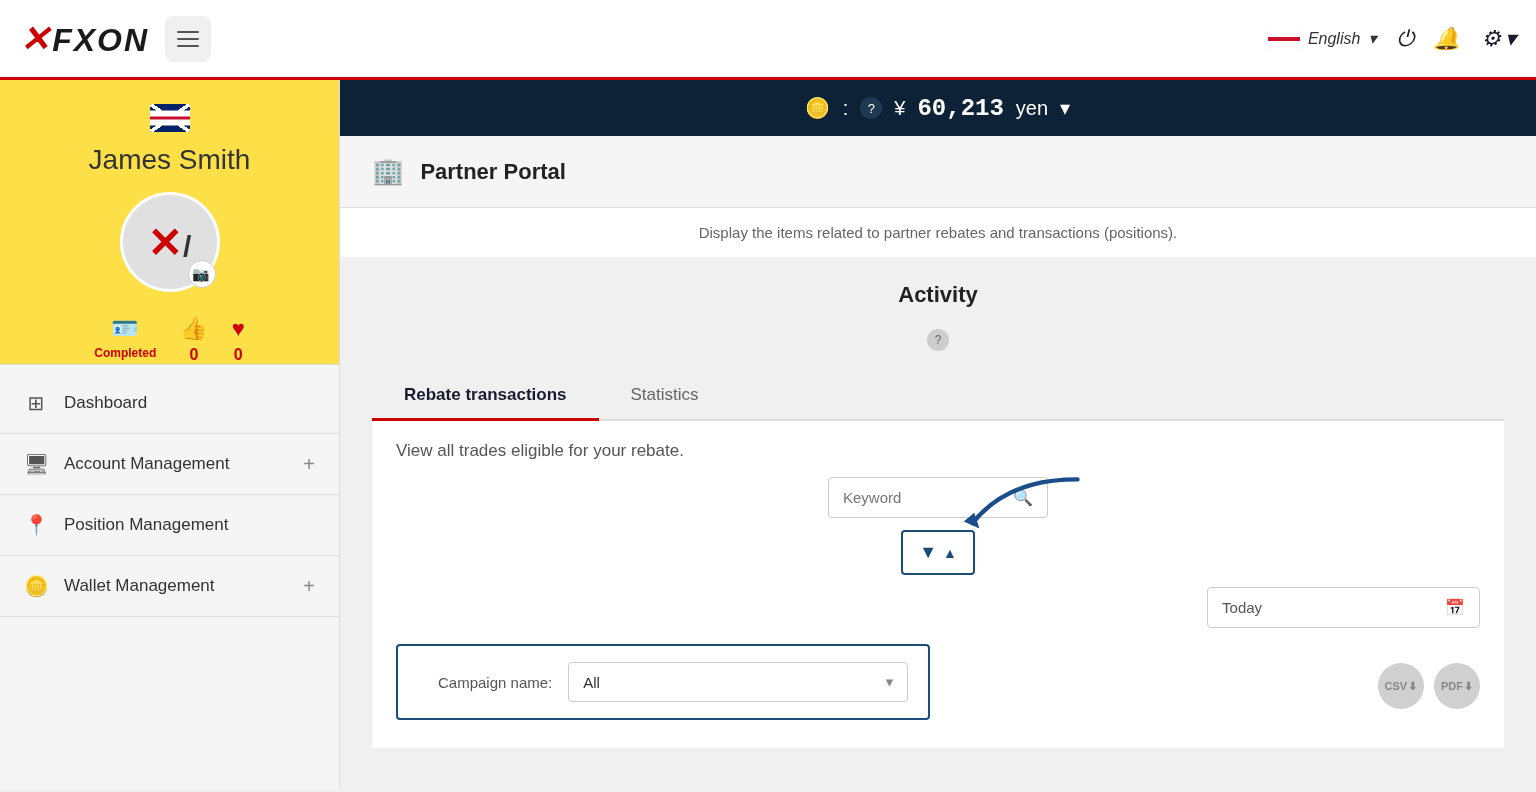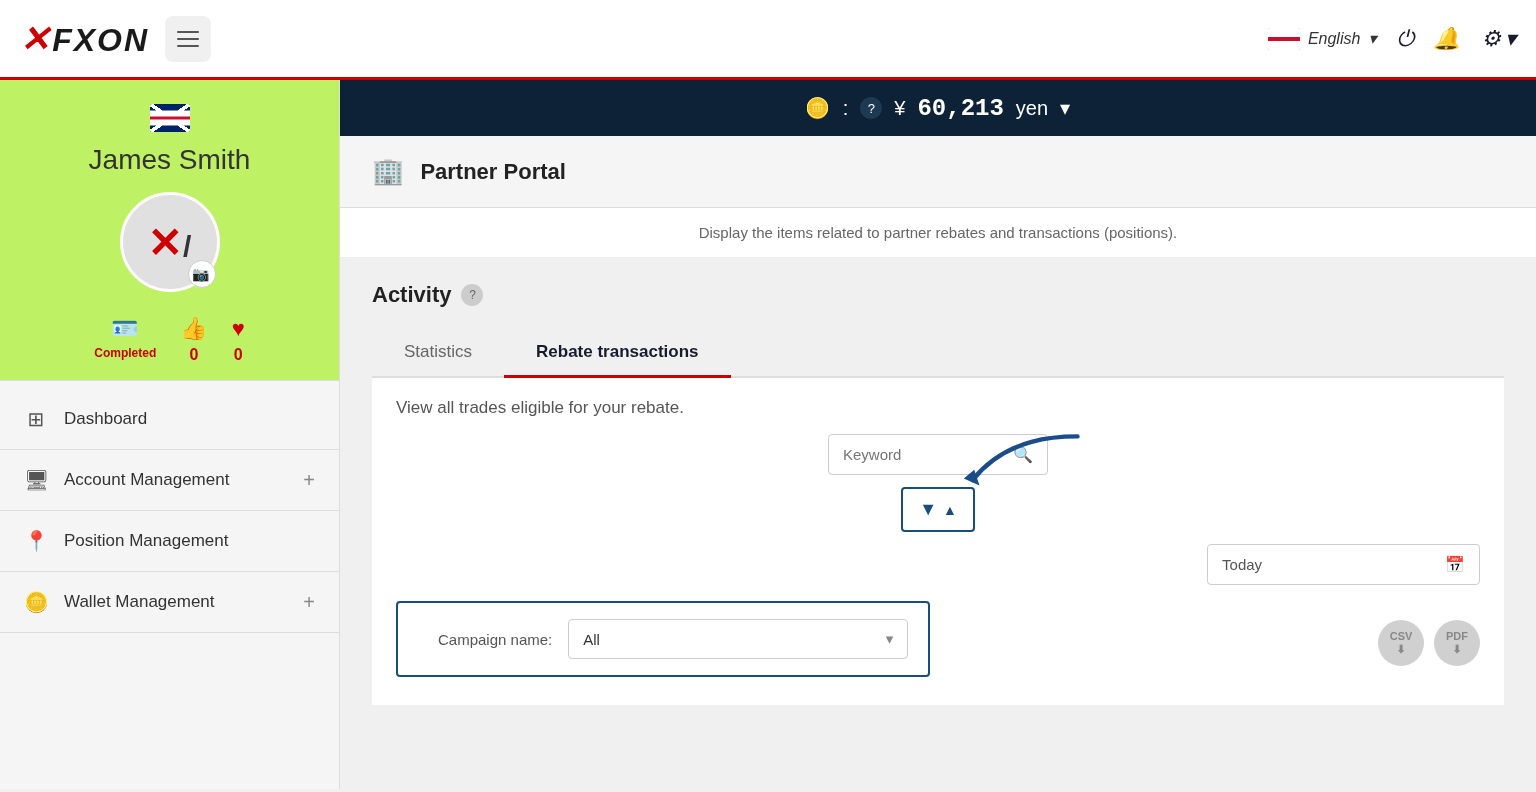--- a/index.html
+++ b/index.html
@@ -118,22 +118,22 @@
 
     
     .sidebar {
       width: 340px;
       background: #f5f5f5;
       border-right: 1px solid #ddd;
       flex-shrink: 0;
       overflow-y: auto;
     }
     .profile-section {
-      background: #bef264;
-      padding: 24px 16px 16px;
+      background: #fde047;
+      padding: 24px 16px 0;
       text-align: center;
       border-bottom: 1px solid #ddd;
     }
     .profile-flag {
       width: 40px;
       height: 28px;
       display: inline-block;
       margin-bottom: 8px;
       position: relative;
       background: #012169;
@@ -306,22 +306,23 @@
       text-align: center;
     }
 
     
     .activity-section {
       padding: 24px 32px 0;
     }
     .activity-header {
       display: flex;
       align-items: center;
-      gap: 10px;
+      gap: 21px;
       margin-bottom: 20px;
+      flex-direction: column;
     }
     .activity-title {
       font-size: 22px;
       font-weight: 600;
       color: #222;
     }
     .help-icon {
       width: 22px;
       height: 22px;
       border-radius: 50%;
@@ -491,21 +492,20 @@
       height: 46px;
       border-radius: 50%;
       background: #d0d0d0;
       display: flex;
       align-items: center;
       justify-content: center;
       font-size: 11px;
       font-weight: 700;
       color: #888;
       cursor: pointer;
-      flex-direction: column;
       gap: 1px;
     }
 
     
     ::-webkit-scrollbar { width: 6px; }
     ::-webkit-scrollbar-track { background: #f0f0f0; }
     ::-webkit-scrollbar-thumb { background: #ccc; border-radius: 3px; }
   </style>
 </head>
 <body>
@@ -621,25 +621,25 @@
       <span>Display the items related to partner rebates and transactions (positions).</span>
     </div>
 
     <div class="activity-section">
       <div class="activity-header">
         <span class="activity-title">Activity</span>
         <div class="help-icon">?</div>
       </div>
 
       <div class="tabs-bar">
+        <div class="tab active">
+          <span>Rebate transactions</span>
+        </div>
         <div class="tab">
           <span>Statistics</span>
-        </div>
-        <div class="tab active">
-          <span>Rebate transactions</span>
         </div>
       </div>
 
       <div class="filter-section">
         <p class="filter-description">View all trades eligible for your rebate.</p>
 
         <div class="filter-row">
 
           <div class="search-box">
             <input class="search-input" type="text" placeholder="Keyword" style="">

